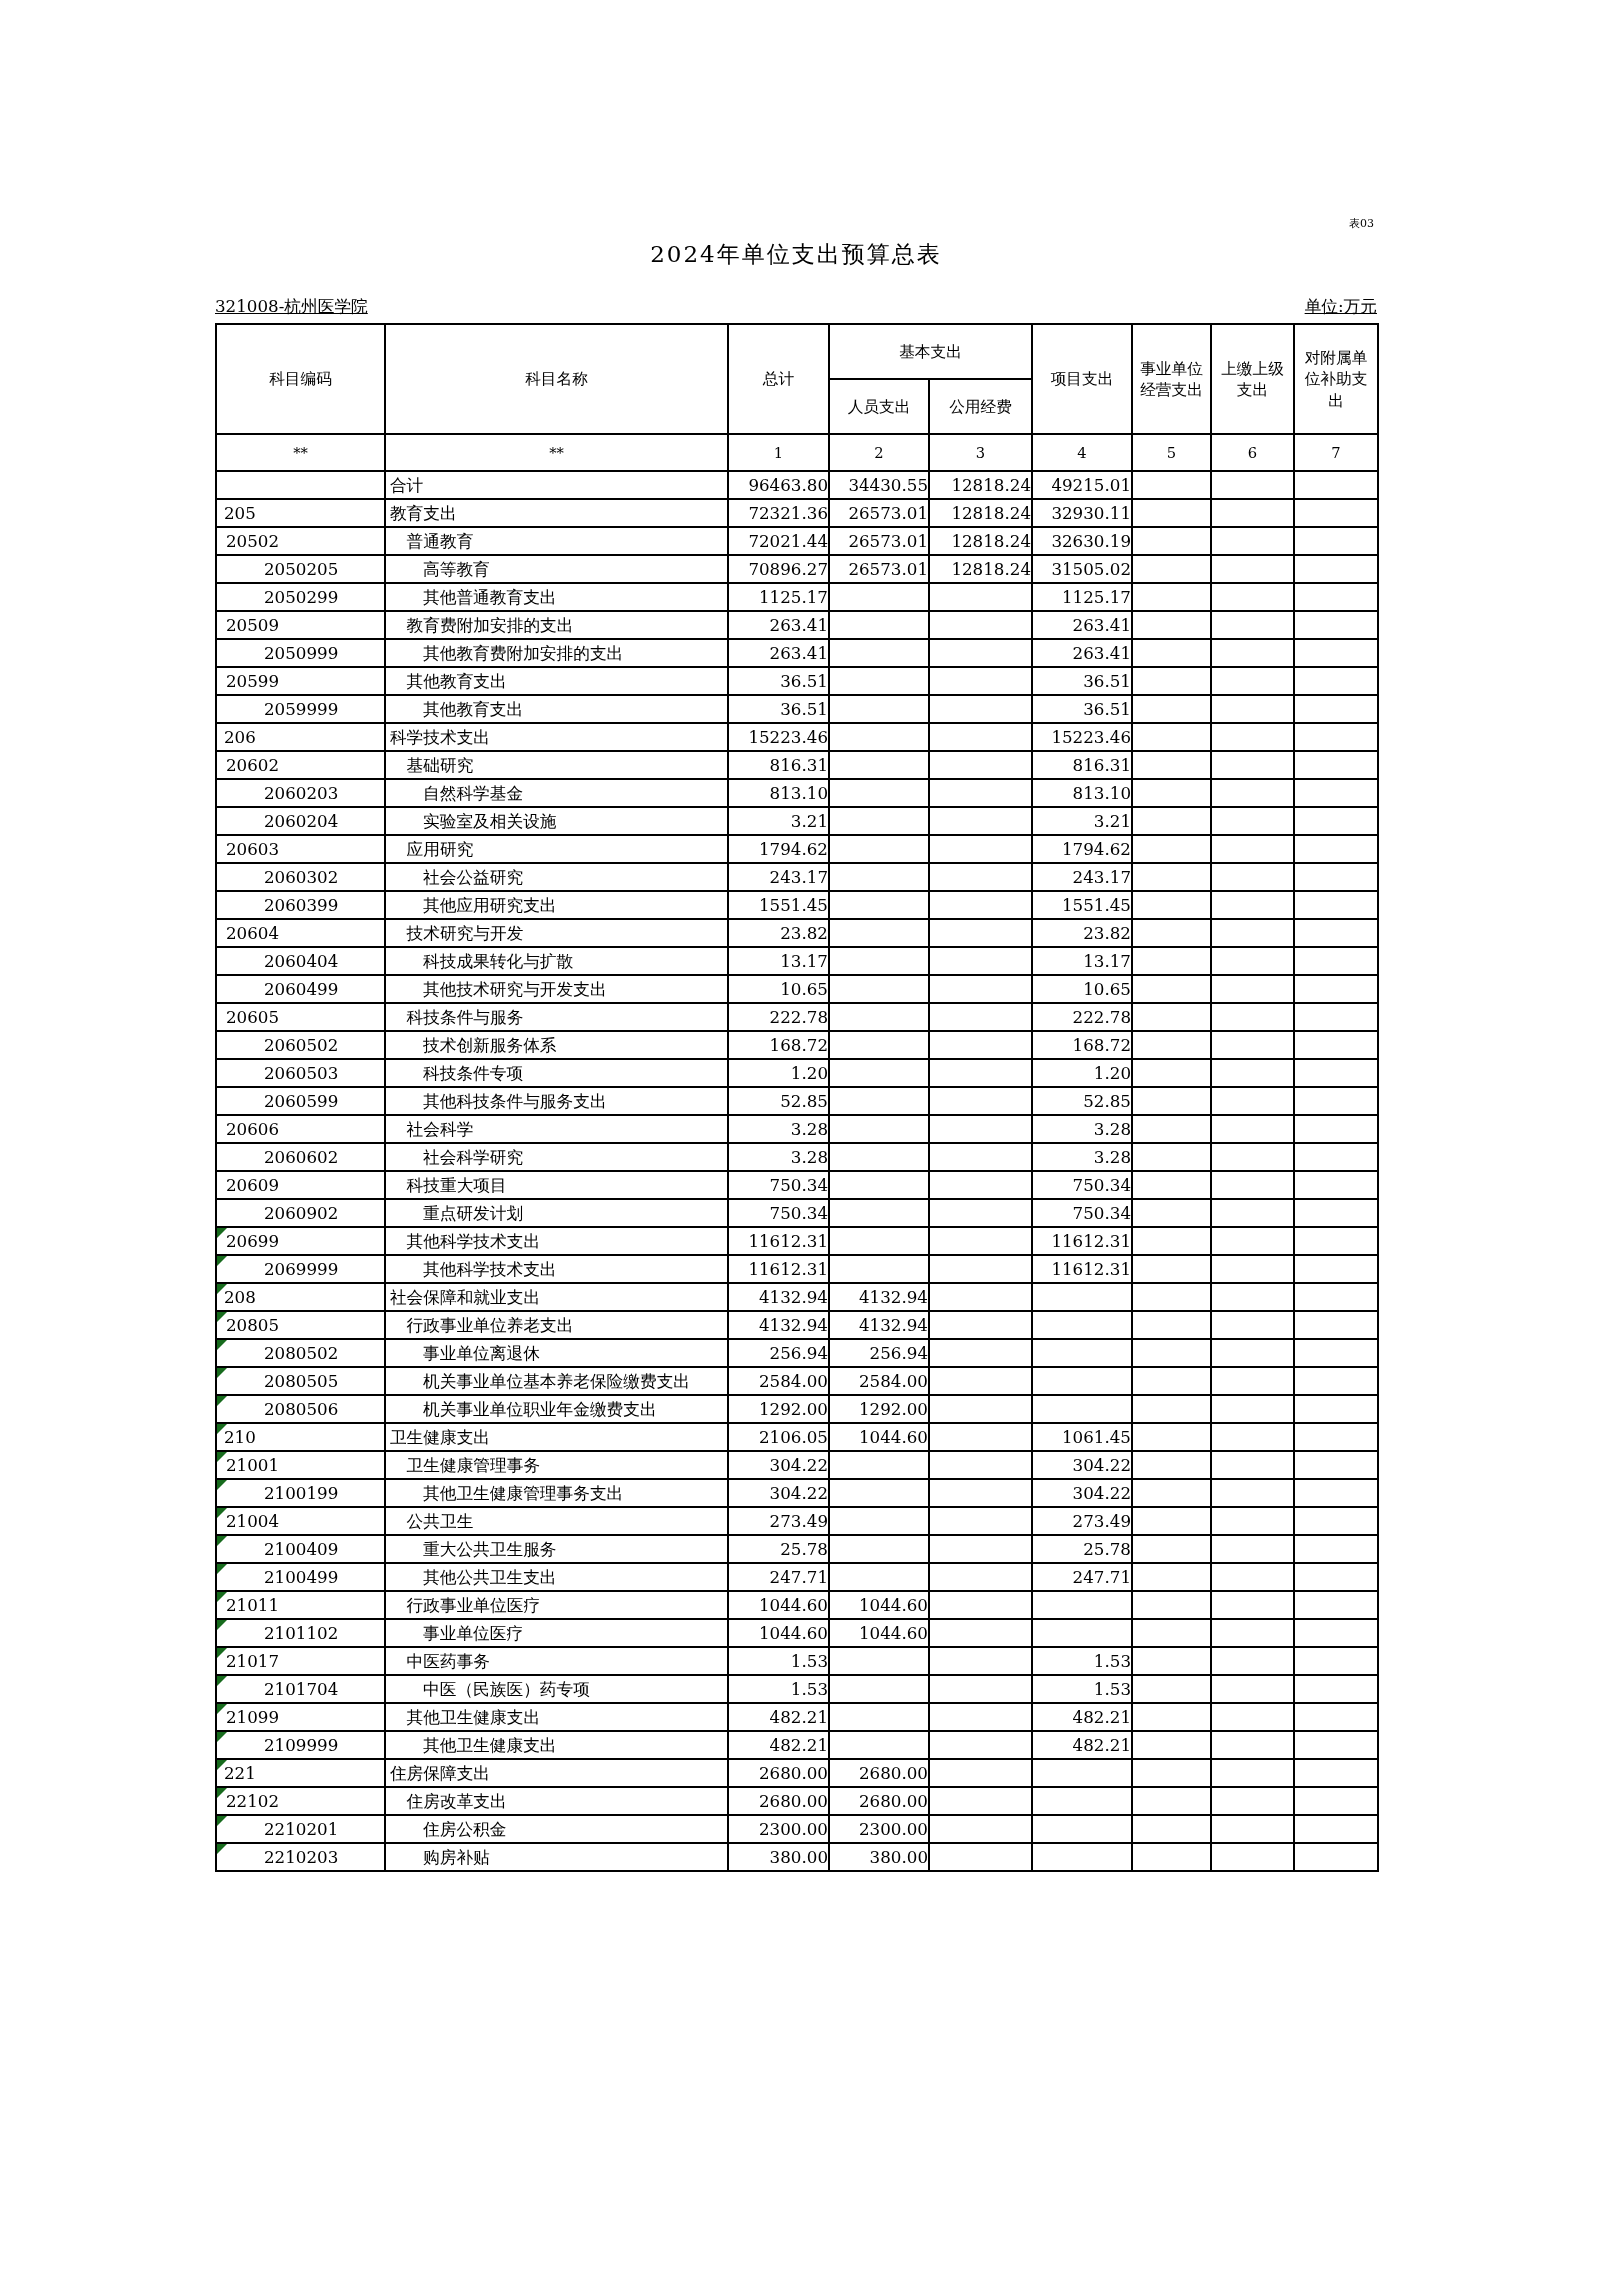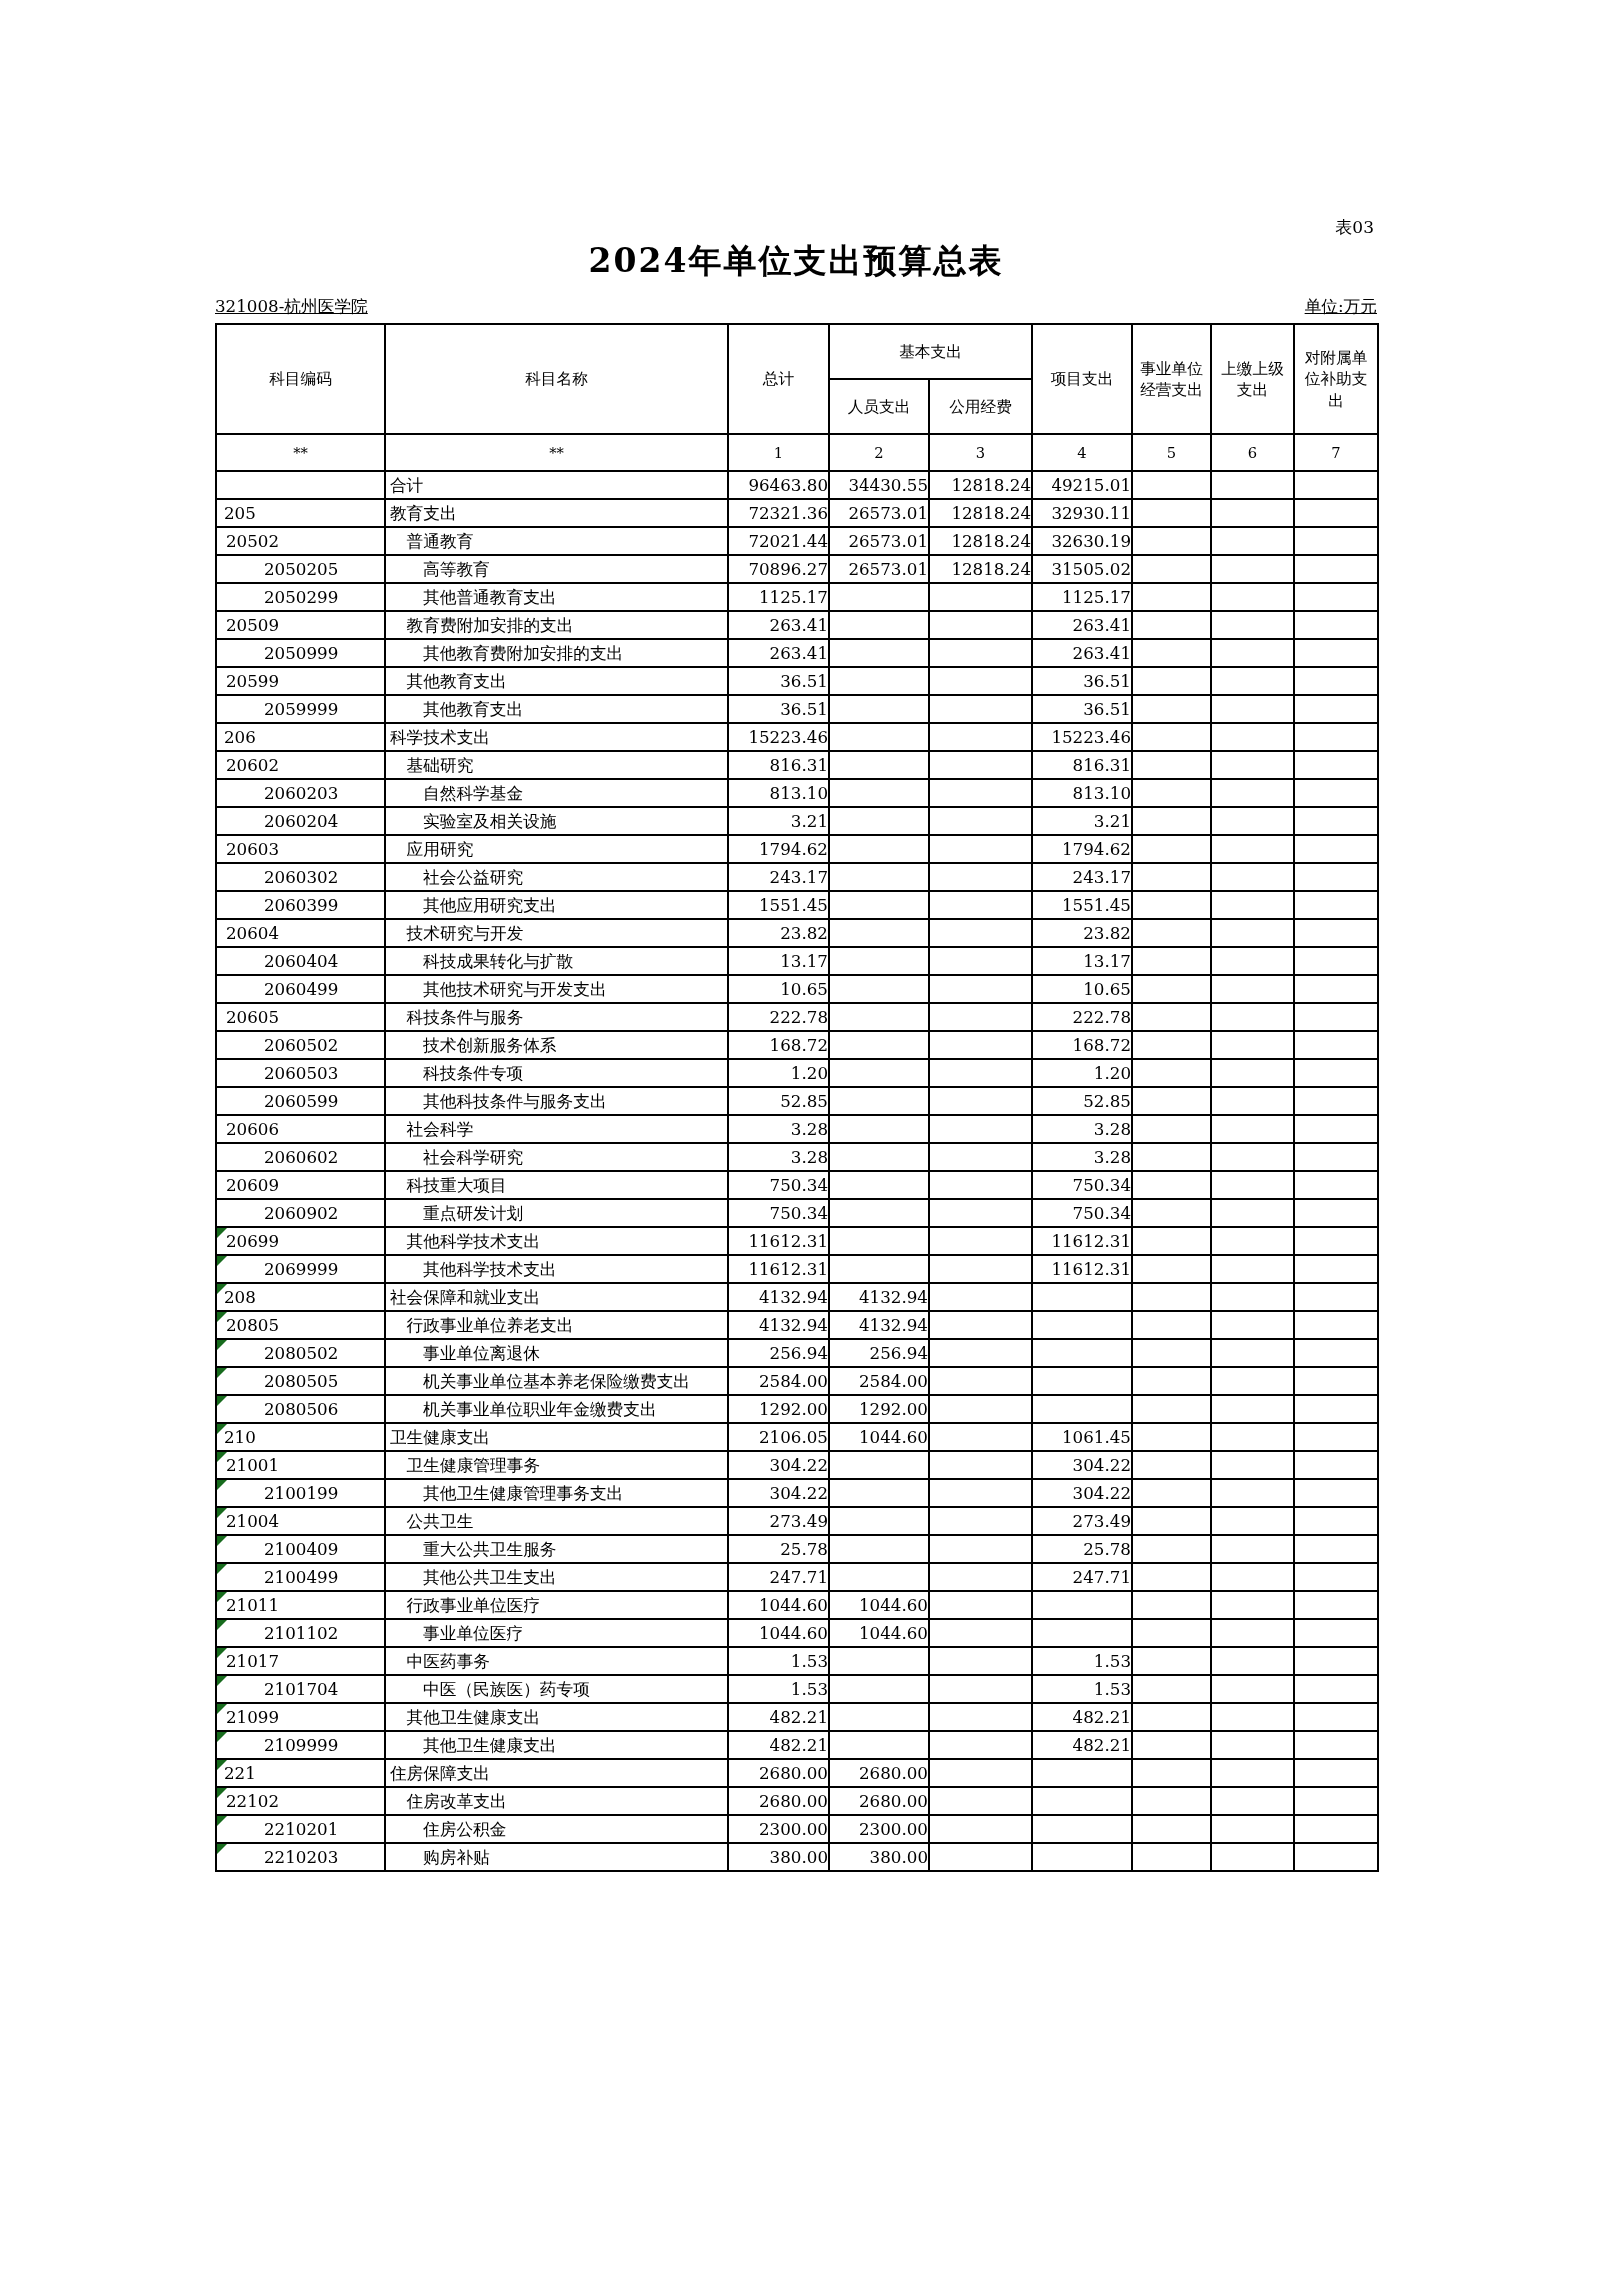--- a/index.html
+++ b/index.html
@@ -8,29 +8,29 @@
     background: #ffffff;
     position: relative;
     font-family: "DejaVu Serif", "Liberation Serif", serif;
     color: #000;
     overflow: hidden;
   }
 
   .sheet-label {
     position: absolute;
     top: 216px; right: 247px;
-    font-size: 17px;
+    font-size: 11px;
   }
   .title {
     position: absolute;
     top: 239px; left: 215px; width: 1162px;
     margin: 0;
     text-align: center;
-    font-size: 33px;
-    font-weight: 700;
+    font-size: 23px;
+    font-weight: 400;
     letter-spacing: 2px;
   }
   .meta-row {
     position: absolute;
     top: 295px; left: 215px; width: 1162px;
     display: flex;
     justify-content: space-between;
     font-size: 16.7px;
     text-decoration: underline;
   }

